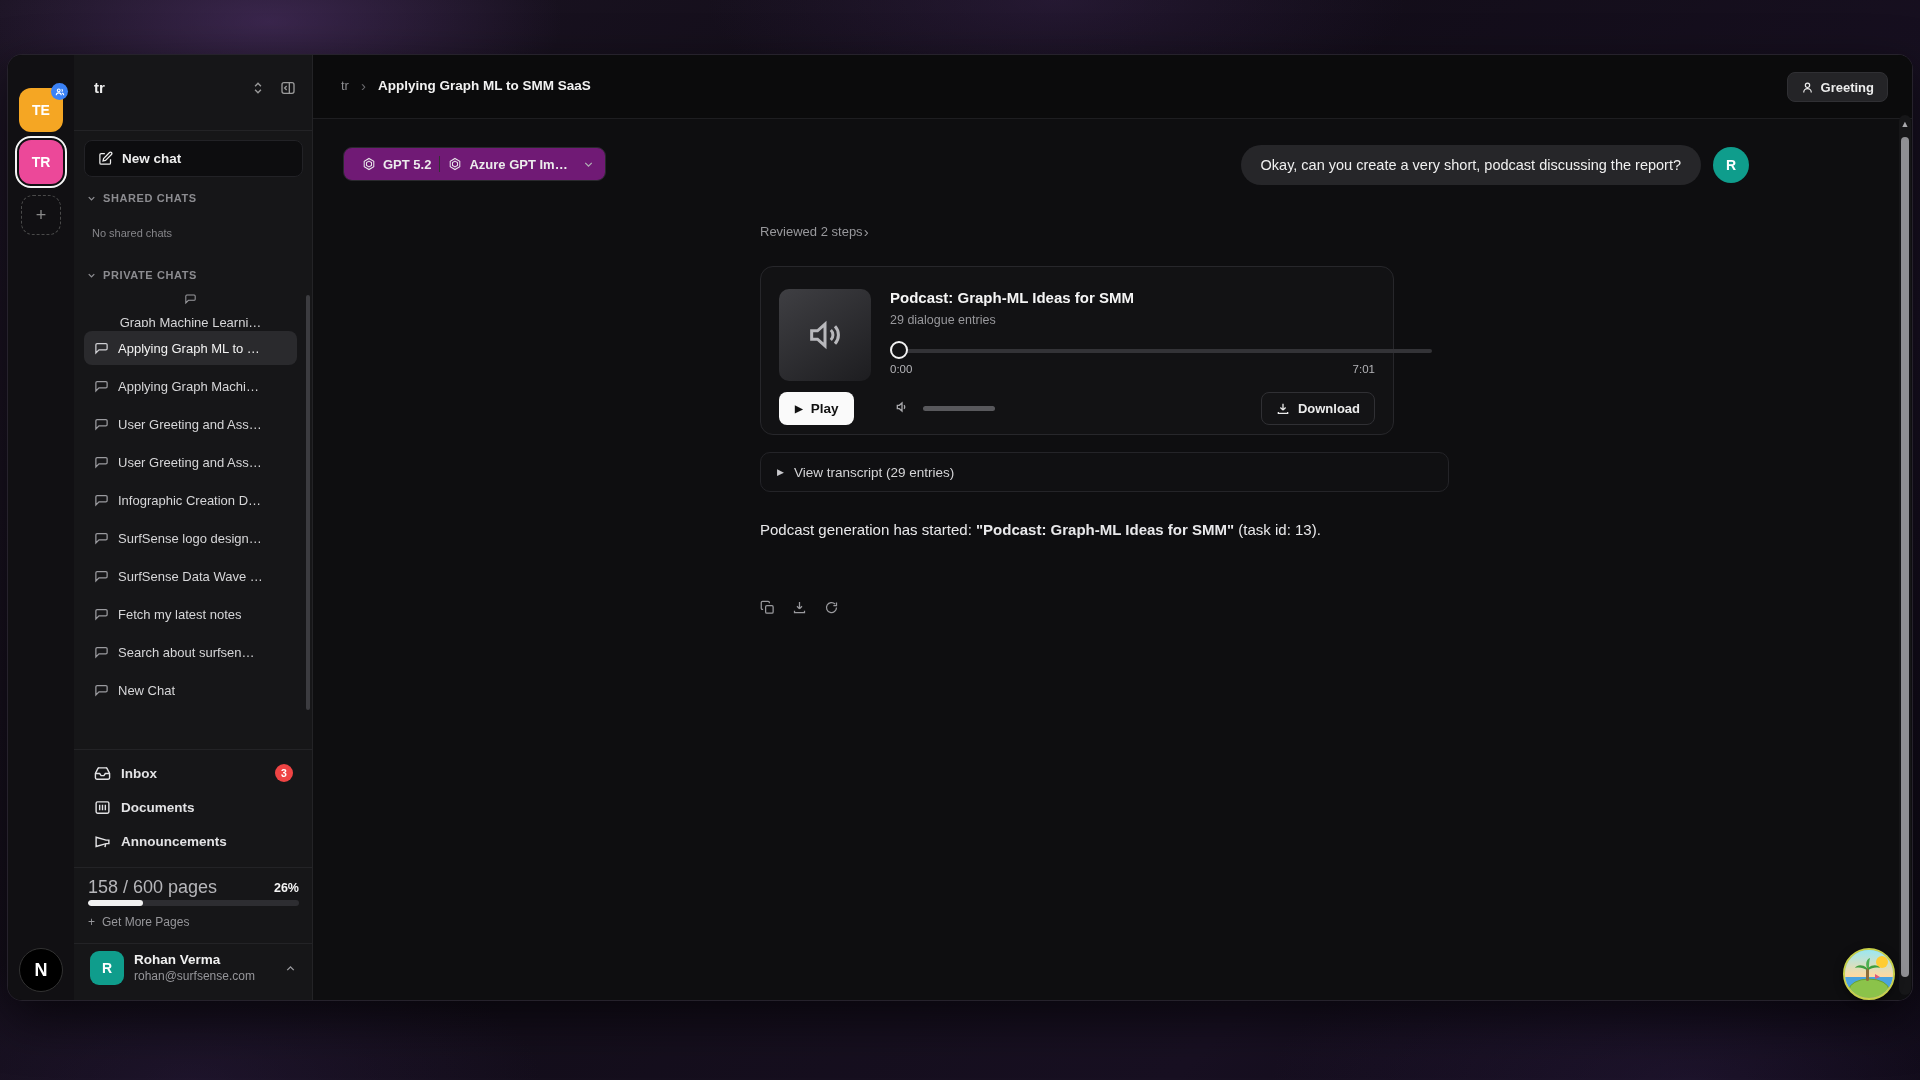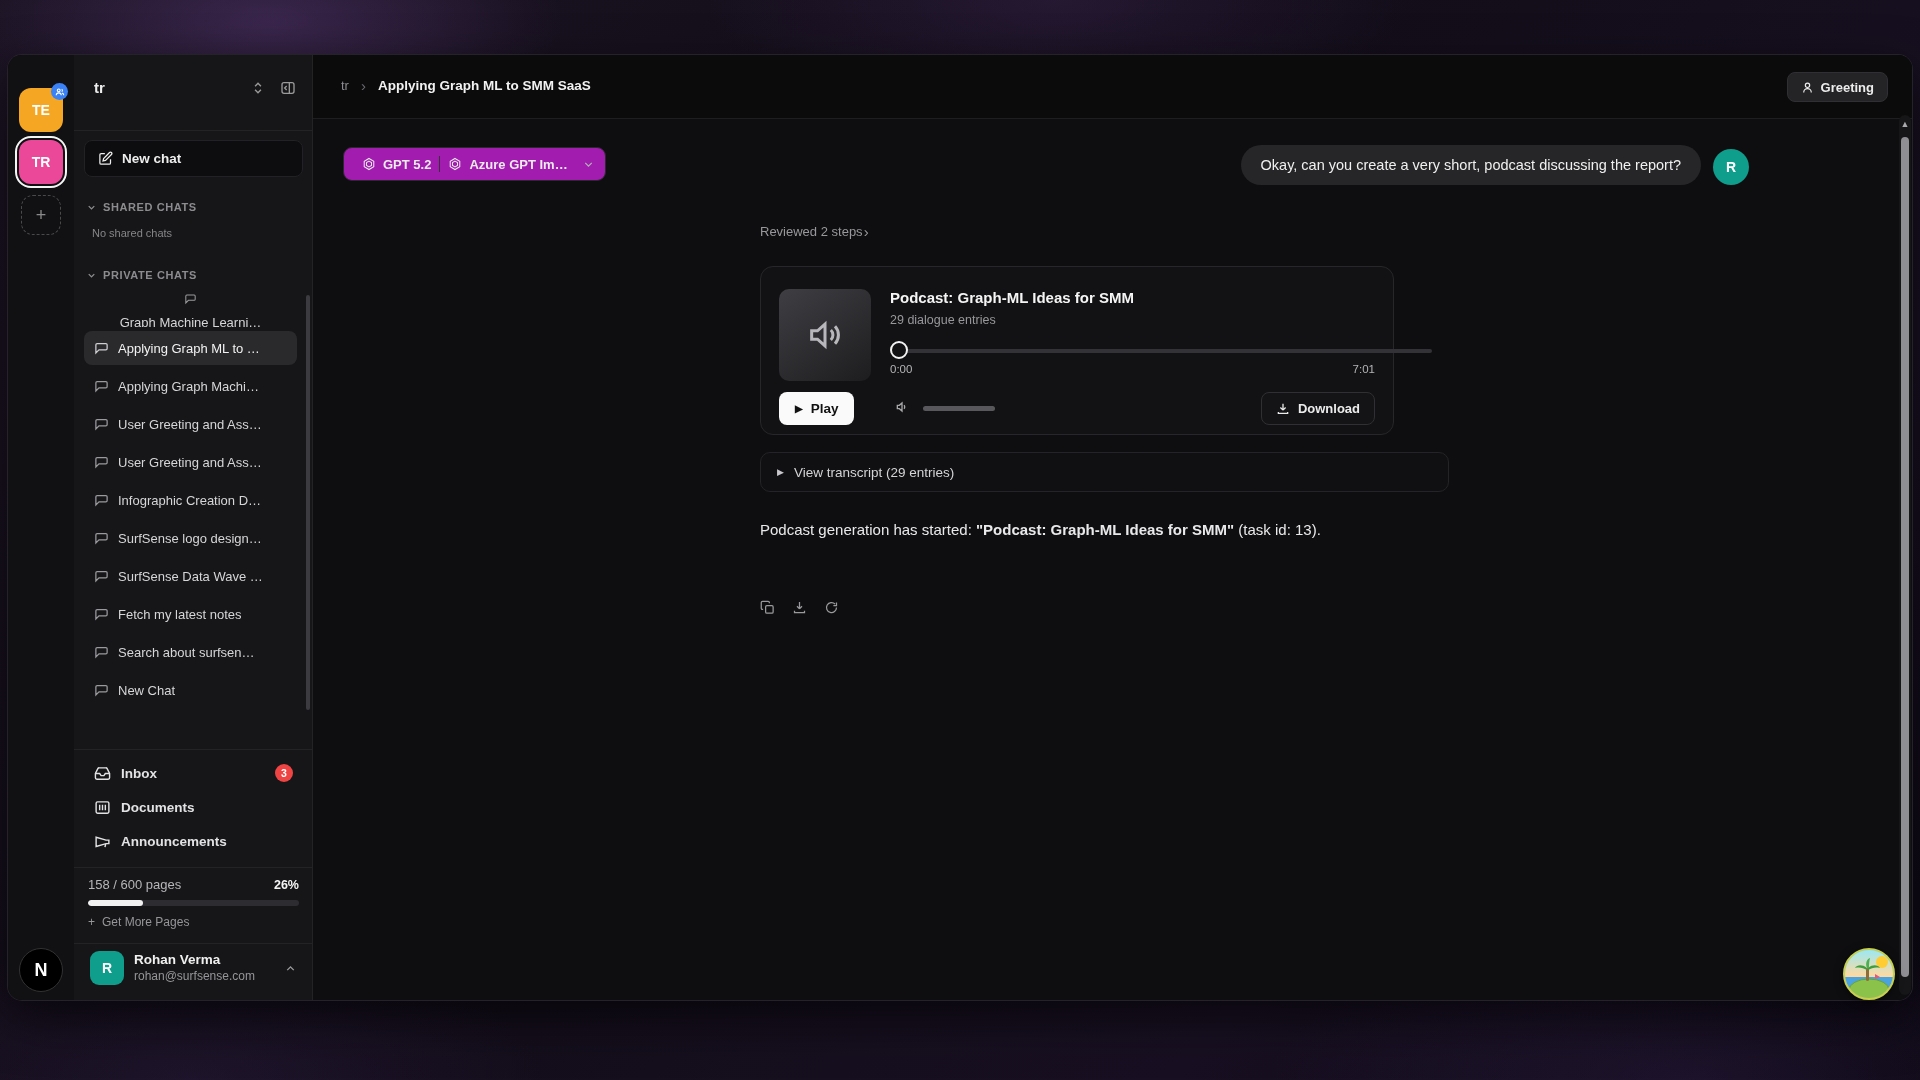--- a/index.html
+++ b/index.html
@@ -70,21 +70,21 @@
   .nav-item {
     position:absolute; left:10px; width:219px; height:32px; border-radius:8px;
     display:flex; align-items:center; gap:10px; padding:0 10px; cursor:pointer; color:#e2e2e4; font-size:13.5px; font-weight:bold;
   }
   .nav-badge {
     position:absolute; right:10px; top:7px; width:18px; height:18px; border-radius:50%;
     background:#ef4444; color:#fff; font-size:10.5px; font-weight:bold;
     display:flex; align-items:center; justify-content:center;
   }
   .usage-row { position:absolute; left:14px; width:211px; display:flex; justify-content:space-between; align-items:center; }
-  .usage-pages { color:#b6b6ba; font-size:13px; }
+  .usage-pages { color:#b6b6ba; font-size:18px; }
   .usage-pct { color:#f5f5f5; font-size:12.5px; font-weight:bold; }
   .progress-track { position:absolute; left:14px; width:211px; height:6px; border-radius:3px; background:#2d2d31; overflow:hidden; }
   .progress-fill { height:100%; border-radius:3px; background:#f2f2f2; }
   .get-more { position:absolute; left:14px; color:#96969a; font-size:12px; display:flex; align-items:center; gap:7px; cursor:pointer; background:none; border:none; }
   .user-card { position:absolute; left:8px; bottom:8px; width:223px; height:48px; border-radius:10px; display:flex; align-items:center; gap:10px; padding:0 8px; cursor:pointer; }
   .user-avatar { width:34px; height:34px; border-radius:9px; background:#0f9d8c; color:#fff; font-weight:bold; font-size:14px; display:flex; align-items:center; justify-content:center; }
   .user-name { color:#f0f0f0; font-size:13.5px; font-weight:bold; line-height:1.25; }
   .user-email { color:#96969a; font-size:12px; line-height:1.25; }
   
   .main { position:absolute; left:305px; top:0; right:0; height:100%; background:#0e0e10; }
@@ -93,26 +93,26 @@
   .crumb-root { color:#8c8c90; cursor:pointer; }
   .crumb-sep { color:#6a6a6e; font-size:15px; }
   .crumb-title { color:#f2f2f2; font-weight:bold; font-size:13.5px; }
   .private-btn {
     position:absolute; right:24px; top:17px; height:30px; padding:0 13px;
     background:#242427; border:1px solid #303034; border-radius:8px; color:#ececec;
     font-size:13px; font-weight:bold; display:flex; align-items:center; gap:7px; cursor:pointer;
   }
   .model-pill {
     position:absolute; left:30px; top:92px; height:34px; display:flex; align-items:center;
-    background:#a21caf; border:1px solid #29292d; border-radius:9px; padding:0 10px; cursor:pointer;
+    background:#701a75; border:1px solid #29292d; border-radius:9px; padding:0 10px; cursor:pointer;
   }
   .model-seg { display:flex; align-items:center; gap:7px; padding:0 8px; color:#ececec; font-size:13px; font-weight:bold; }
   .model-div { width:1px; height:16px; background:#333; }
   
-  .bubble-row { position:absolute; top:90px; right:163px; display:flex; align-items:flex-end; gap:12px; }
+  .bubble-row { position:absolute; top:90px; right:163px; display:flex; align-items:center; gap:12px; }
   .bubble { background:#262629; border-radius:22px; padding:12px 20px; color:#f0f0f0; font-size:14.5px; }
   .chat-avatar { width:36px; height:36px; border-radius:50%; background:#0f9d8c; color:#fff; font-weight:bold; font-size:14px; display:flex; align-items:center; justify-content:center; }
   .reviewed { position:absolute; left:447px; top:168px; display:flex; align-items:center; gap:1px; color:#98989c; font-size:13px; cursor:pointer; }
   .podcast-card {
     position:absolute; left:447px; top:211px; width:634px; height:169px;
     background:#121214; border:1px solid #27272b; border-radius:13px;
   }
   .art {
     position:absolute; left:18px; top:22px; width:92px; height:92px; border-radius:10px;
     background:linear-gradient(145deg,#3f3f43,#1d1d20); display:flex; align-items:center; justify-content:center;
@@ -215,21 +215,21 @@
       </div>
 
       <button class="new-chat">
         <svg width="15" height="15" viewBox="0 0 24 24" fill="none" stroke="#ededed" stroke-width="2">
             <path d="M11 4H5a2 2 0 0 0-2 2v13a2 2 0 0 0 2 2h13a2 2 0 0 0 2-2v-6"></path>
             <path d="M18.5 2.5a2.1 2.1 0 0 1 3 3L12 15l-4 1 1-4z"></path>
           </svg>
         <span>New chat</span>
       </button>
 
-      <div class="sec-head" style="top:146px;">
+      <div class="sec-head" style="top:137px;">
         <svg width="11" height="11" viewBox="0 0 24 24" fill="none" stroke="currentColor" stroke-width="3">
             <path d="M6 9l6 6 6-6"></path>
           </svg>
         <span>SHARED CHATS</span>
       </div>
       <div class="empty-note" style="top:172px;">No shared chats</div>
 
       <div class="sec-head" style="top:214px;">
         <svg width="11" height="11" viewBox="0 0 24 24" fill="none" stroke="currentColor" stroke-width="3">
             <path d="M6 9l6 6 6-6"></path>

